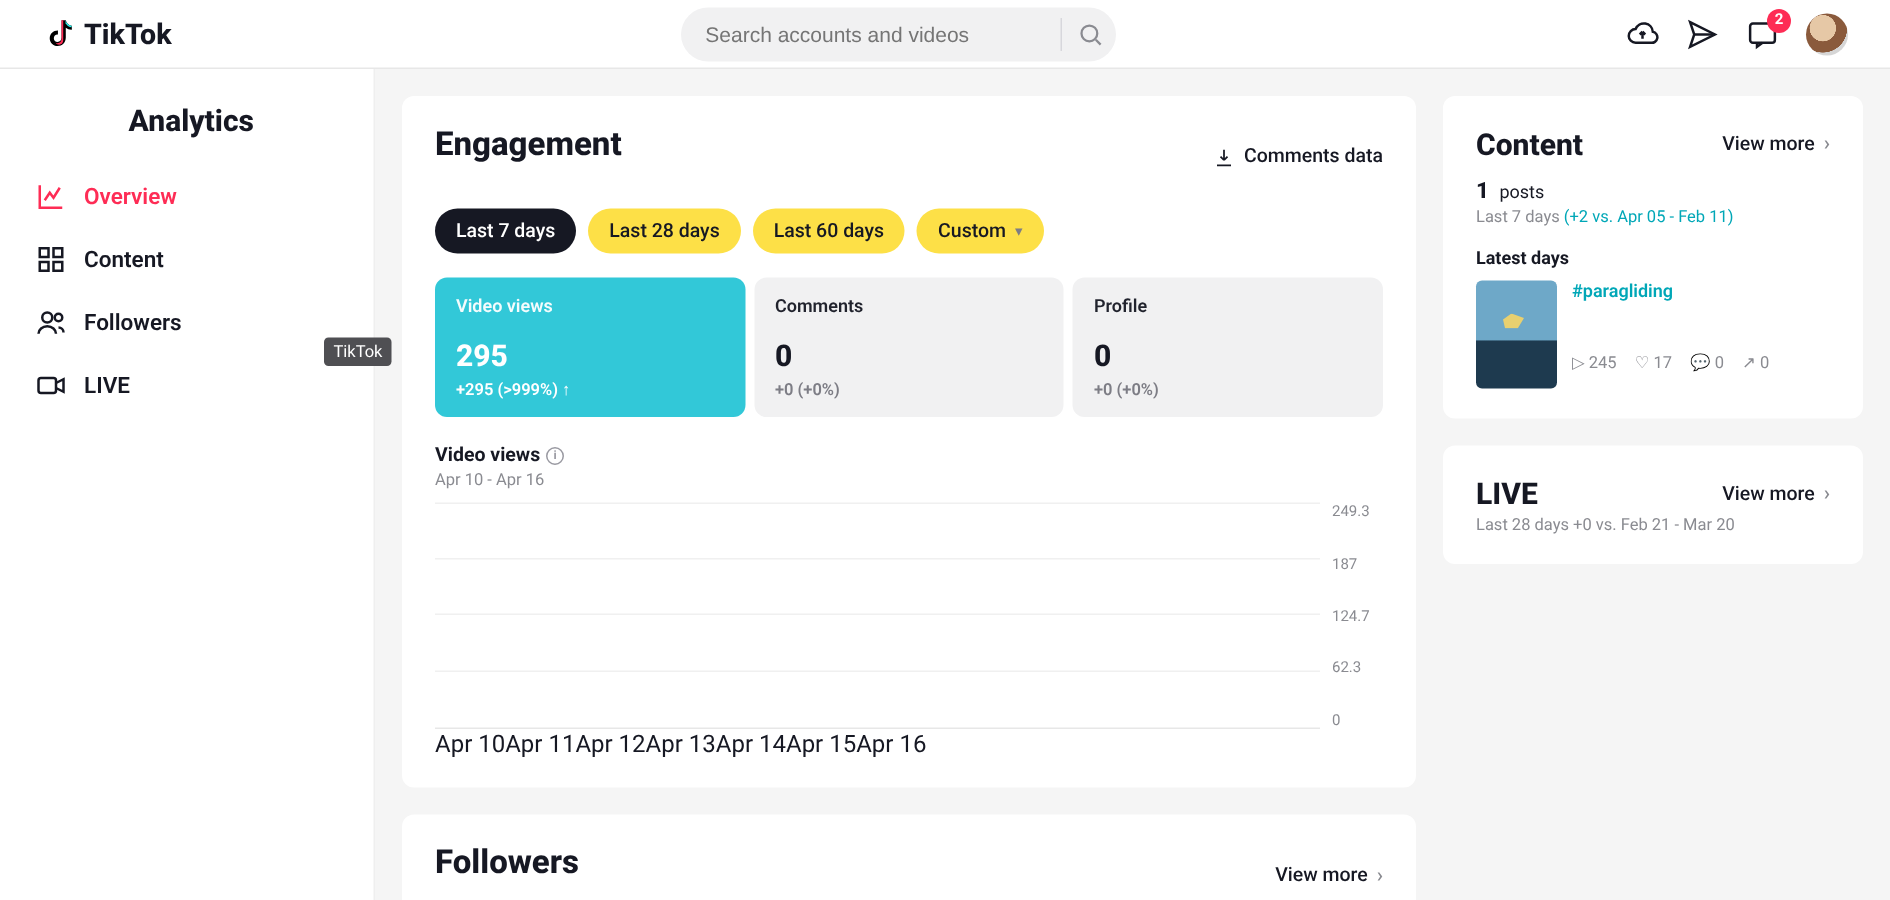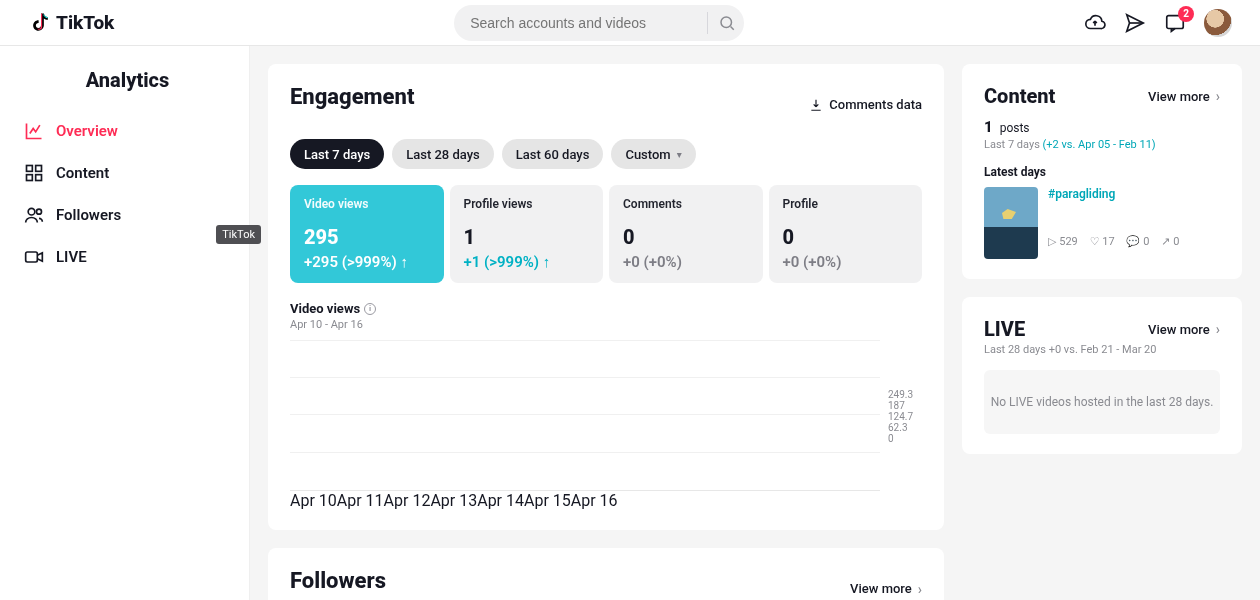--- a/index.html
+++ b/index.html
@@ -32,44 +32,44 @@
   .col-left { flex:1; display:flex; flex-direction:column; gap:18px; }
   .col-right { width:280px; display:flex; flex-direction:column; gap:18px; }
 
   .card { background:#fff; border-radius:8px; padding:20px 22px; }
   .card h2 { font-size:22px; font-weight:800; margin-bottom:16px; }
   .card-head { display:flex; align-items:center; justify-content:space-between; margin-bottom:14px; }
   .linkish { font-size:13px; color:#161823; font-weight:500; display:flex; align-items:center; gap:6px; cursor:pointer; }
   .chev { font-size:14px; color:#8a8b91; }
 
   .pills { display:flex; gap:8px; margin-bottom:16px; }
-  .pill { background:#e5e5e5; border-radius:18px; height:30px; padding:0 14px; font-size:13px; display:flex; align-items:center; gap:6px; cursor:pointer; font-weight:500; color:#161823;}
+  .pill { background:#fde047; border-radius:18px; height:30px; padding:0 14px; font-size:13px; display:flex; align-items:center; gap:6px; cursor:pointer; font-weight:500; color:#161823;}
   .pill.active { background:#161823; color:#fff; }
   .pill .caret { font-size:10px; color:#7d7d85; }
 
   .metrics { display:flex; gap:6px; margin-bottom:18px; }
   .metric { flex:1; background:#f1f1f2; border-radius:8px; padding:12px 14px; min-height:86px; }
   .metric.active { background:#32c8d8; color:#fff; }
   .metric .label { font-size:12px; font-weight:600; margin-bottom:14px; opacity:.95; }
   .metric .value { font-size:20px; font-weight:800; margin-bottom:4px; }
-  .metric .delta { font-size:15px; font-weight:600; }
+  .metric .delta { font-size:11px; font-weight:600; }
   .delta.up { color:#00b1c4; }
   .delta.neutral { color:#7d7d85; }
   .metric.active .delta { color:#fff; }
 
   .chart-title { font-size:13px; font-weight:700; display:flex; align-items:center; gap:4px; }
   .chart-sub { font-size:11px; color:#8a8b91; margin-top:2px; margin-bottom:10px; }
 
   .chart { position:relative; height:150px; display:flex; }
   .plotarea { flex:1; position:relative; border-bottom:1px solid #e7e7e7; }
   .gridline { position:absolute; left:0; right:0; border-top:1px solid #f0f0f0; }
   .bars { position:absolute; inset:0; display:flex; align-items:flex-end; }
   .barcol { flex:1; display:flex; justify-content:center; align-items:flex-end; }
   .bar { width:38px; background:#32c8d8; }
-  .yaxis { width:42px; display:flex; flex-direction:column; justify-content:center; font-size:10px; color:#8a8b91; padding-left:8px; padding-bottom:0; }
+  .yaxis { width:42px; display:flex; flex-direction:column; justify-content:space-between; font-size:10px; color:#8a8b91; padding-left:8px; padding-bottom:0; }
   .xaxis-wrap { display:flex; }
   .xaxis-wrap .xlabs { flex:1; display:flex; }
   .xaxis-wrap .yspace { width:42px; }
 
   
   .rcard h3 { font-size:20px; font-weight:800; }
   .rsub { font-size:12px; margin-top:10px; }
   .rsub .count { font-size:15px; font-weight:800; margin-right:4px; }
   .rmeta { font-size:11px; color:#8a8b91; margin-top:2px; }
   .rmeta .hl { color:#00a7b7; }
@@ -202,25 +202,20 @@
             </div>
         </div>
 
         <div class="metrics" id="metrics-row">
             <div class="metric active">
               <div class="label">Video views</div>
               <div class="value">295</div>
               <div class="delta up">+295 (&gt;999%) ↑</div>
             </div>
             <div class="metric">
-              <div class="label">Profile views</div>
-              <div class="value">1</div>
-              <div class="delta up">+1 (&gt;999%) ↑</div>
-            </div>
-            <div class="metric">
               <div class="label">Comments</div>
               <div class="value">0</div>
               <div class="delta neutral">+0 (+0%)</div>
             </div>
             <div class="metric">
               <div class="label">Profile</div>
               <div class="value">0</div>
               <div class="delta neutral">+0 (+0%)</div>
             </div>
           </div>
@@ -311,35 +306,34 @@
         </div>
         <div class="rmeta">
           <span>Last 7 days </span><span class="hl">(+2 vs. Apr 05 - Feb 11)</span>
         </div>
         <div class="rlabel">Latest days</div>
         <div class="post">
           <div class="thumb"></div>
           <div class="post-body">
             <div class="hashtag">#paragliding</div>
             <div class="post-stats">
-              <span>▷ <span>529</span></span>
+              <span>▷ <span>245</span></span>
               <span>♡ <span>17</span></span>
               <span>💬 <span>0</span></span>
               <span>↗ <span>0</span></span>
             </div>
           </div>
         </div>
       </section>
 
       <section class="card rcard">
         <div class="card-head" style="margin-bottom:0">
           <h3>LIVE</h3>
           <div class="linkish">
             <span>View more</span>
             <span class="chev">›</span>
           </div>
         </div>
         <div class="rmeta">Last 28 days +0 vs. Feb 21 - Mar 20</div>
-        <div class="emptybox">No LIVE videos hosted in the last 28 days.</div>
       </section>
     </div>
   </main>
 </div>
 
 </body></html>

